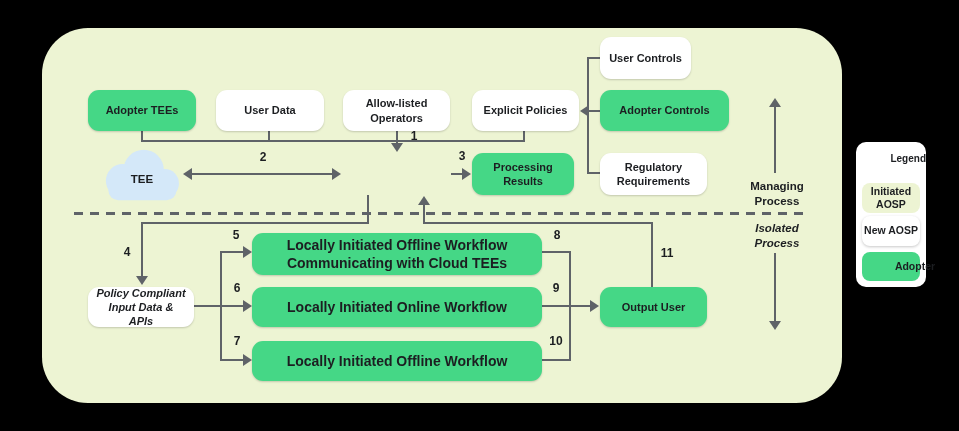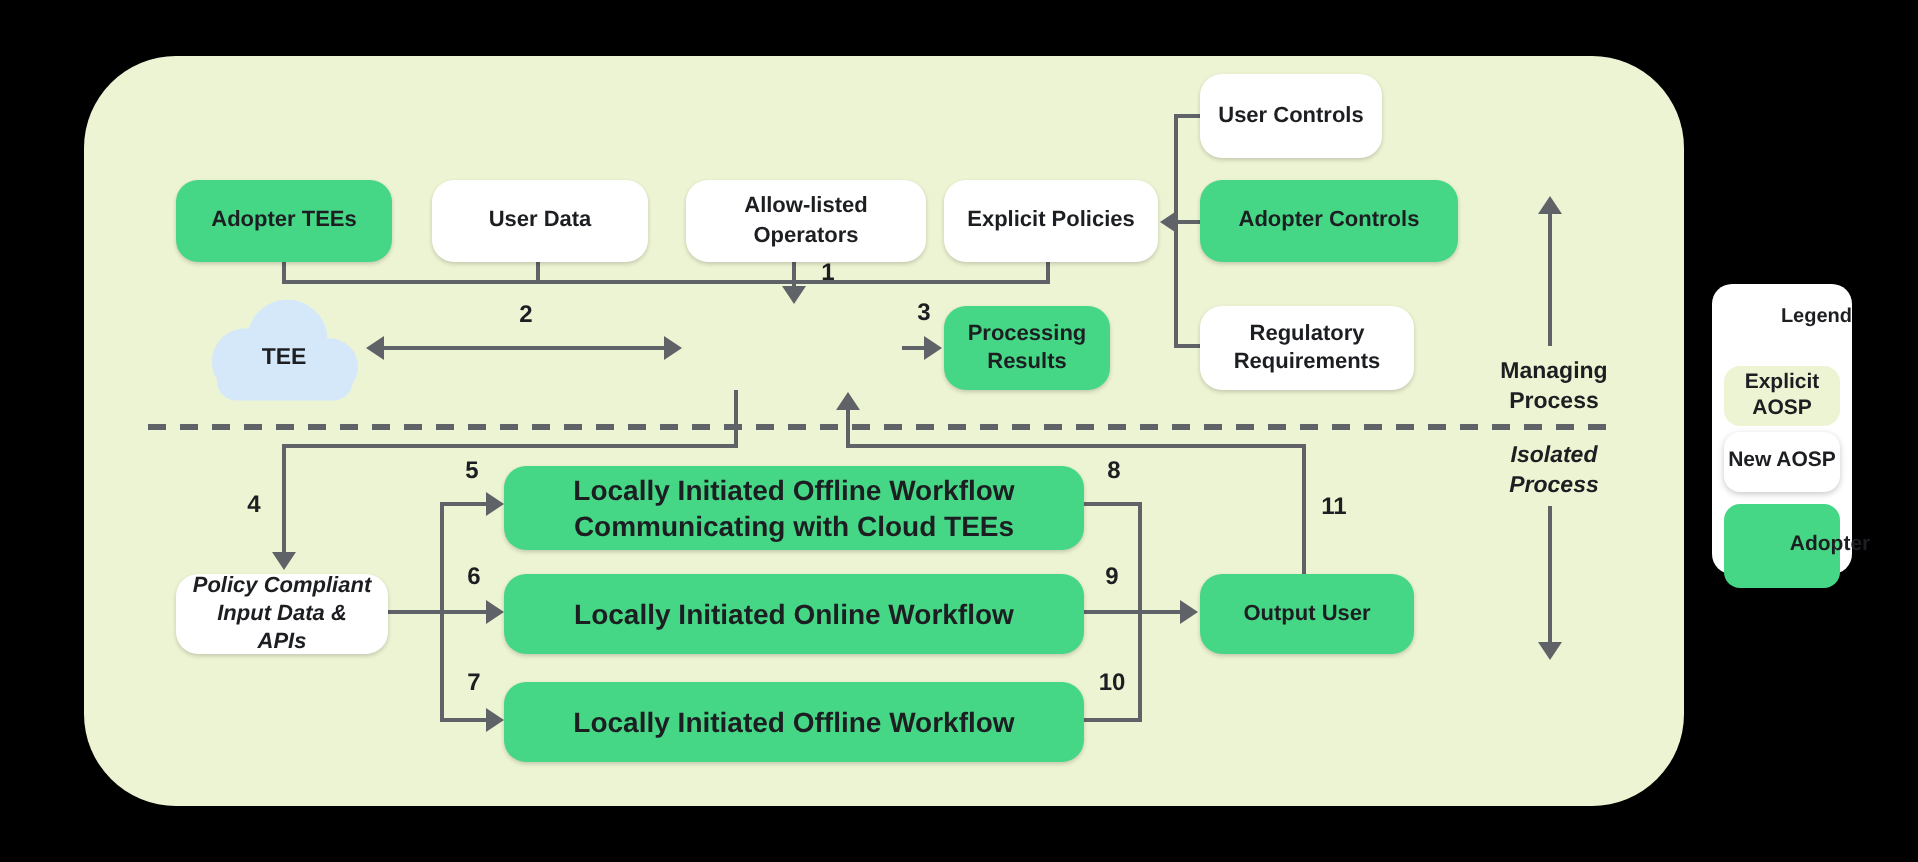--- a/index.html
+++ b/index.html
@@ -64,21 +64,21 @@
     position:absolute;left:0;top:11px;width:100%;text-align:right;
     font-weight:700;font-size:10px;
   }
   .legend-item{
     position:absolute;left:6px;width:58px;
     display:flex;align-items:center;justify-content:center;text-align:center;
     font-weight:700;font-size:10.5px;line-height:1.25;border-radius:8px;
   }
   .legend-item.existing{top:41px;height:30px;background:var(--panel-bg);}
   .legend-item.new{top:74px;height:30px;background:var(--white);box-shadow:0 1px 3px rgba(0,0,0,0.22);}
-  .legend-item.adopter{top:110px;height:42px;background:var(--green);padding-left:48px;}
+  .legend-item.adopter{top:110px;height:29px;background:var(--green);padding-left:48px;}
 </style>
 </head>
 <body>
 
 <div id="canvas">
   <div id="panel"></div>
 
   <div class="linev" style="left:141px;top:131px;height:11px;"></div>
   <div class="linev" style="left:268px;top:131px;height:11px;"></div>
   <div class="linev" style="left:523px;top:131px;height:11px;"></div>
@@ -127,38 +127,38 @@
   <div class="lineh" style="left:569px;top:305px;width:23px;"></div>
   <div class="arr r" style="left:590px;top:300px;"></div>
 
   <div class="linev" style="left:774px;top:105px;height:68px;"></div>
   <div class="arr u" style="left:769px;top:98px;"></div>
   <div class="linev" style="left:774px;top:253px;height:70px;"></div>
   <div class="arr d" style="left:769px;top:321px;"></div>
 
   <div class="node green" style="left:88px;top:90px;width:108px;height:41px;">Adopter TEEs</div>
   <div class="node white" style="left:216px;top:90px;width:108px;height:41px;">User Data</div>
-  <div class="node white" style="left:343px;top:90px;width:120px;height:41px;">Allow-listed Operators</div>
+  <div class="node white" style="left:343px;top:90px;width:107px;height:41px;">Allow-listed Operators</div>
   <div class="node white" style="left:472px;top:90px;width:107px;height:41px;">Explicit Policies</div>
 
   <div class="node white" style="left:600px;top:37px;width:91px;height:42px;">User Controls</div>
   <div class="node green" style="left:600px;top:90px;width:129px;height:41px;">Adopter Controls</div>
   <div class="node white" style="left:600px;top:153px;width:107px;height:42px;">Regulatory Requirements</div>
 
   <div id="tee-cloud">
     <svg viewBox="0 0 100 62" aria-hidden="true">
       <circle cx="27" cy="38" r="20"></circle>
       <circle cx="52" cy="25" r="24"></circle>
       <circle cx="77" cy="41" r="17"></circle>
       <rect x="10" y="38" width="81" height="23" rx="11.5"></rect>
     </svg>
     <div id="tee-label">TEE</div>
   </div>
 
-  <div class="node green" style="left:472px;top:153px;width:83px;height:42px;">Processing Results</div>
+  <div class="node green" style="left:472px;top:153px;width:102px;height:42px;">Processing Results</div>
 
   <div class="node white" style="left:88px;top:287px;width:106px;height:40px;font-style:italic;">Policy Compliant Input Data &amp; APIs</div>
   <div class="node green wf" style="left:252px;top:233px;width:290px;height:42px;">Locally Initiated Offline Workflow Communicating with Cloud TEEs</div>
   <div class="node green wf" style="left:252px;top:287px;width:290px;height:40px;">Locally Initiated Online Workflow</div>
   <div class="node green wf" style="left:252px;top:341px;width:290px;height:40px;">Locally Initiated Offline Workflow</div>
   <div class="node green" style="left:600px;top:287px;width:107px;height:40px;">Output User</div>
 
   <div class="num" style="left:414px;top:136px;">1</div>
   <div class="num" style="left:263px;top:157px;">2</div>
   <div class="num" style="left:462px;top:156px;">3</div>
@@ -169,17 +169,17 @@
   <div class="num" style="left:557px;top:235px;">8</div>
   <div class="num" style="left:556px;top:288px;">9</div>
   <div class="num" style="left:556px;top:341px;">10</div>
   <div class="num" style="left:667px;top:253px;">11</div>
 
   <div class="region" style="left:777px;top:194px;">Managing Process</div>
   <div class="region" style="left:777px;top:236px;font-style:italic;">Isolated Process</div>
 
   <div id="legend">
     <div id="legend-title">Legend</div>
-    <div class="legend-item existing">Explicit AOSP</div>
+    <div class="legend-item existing">Initiated AOSP</div>
     <div class="legend-item new">New AOSP</div>
     <div class="legend-item adopter">Adopter</div>
   </div>
 </div>
 
 </body></html>

